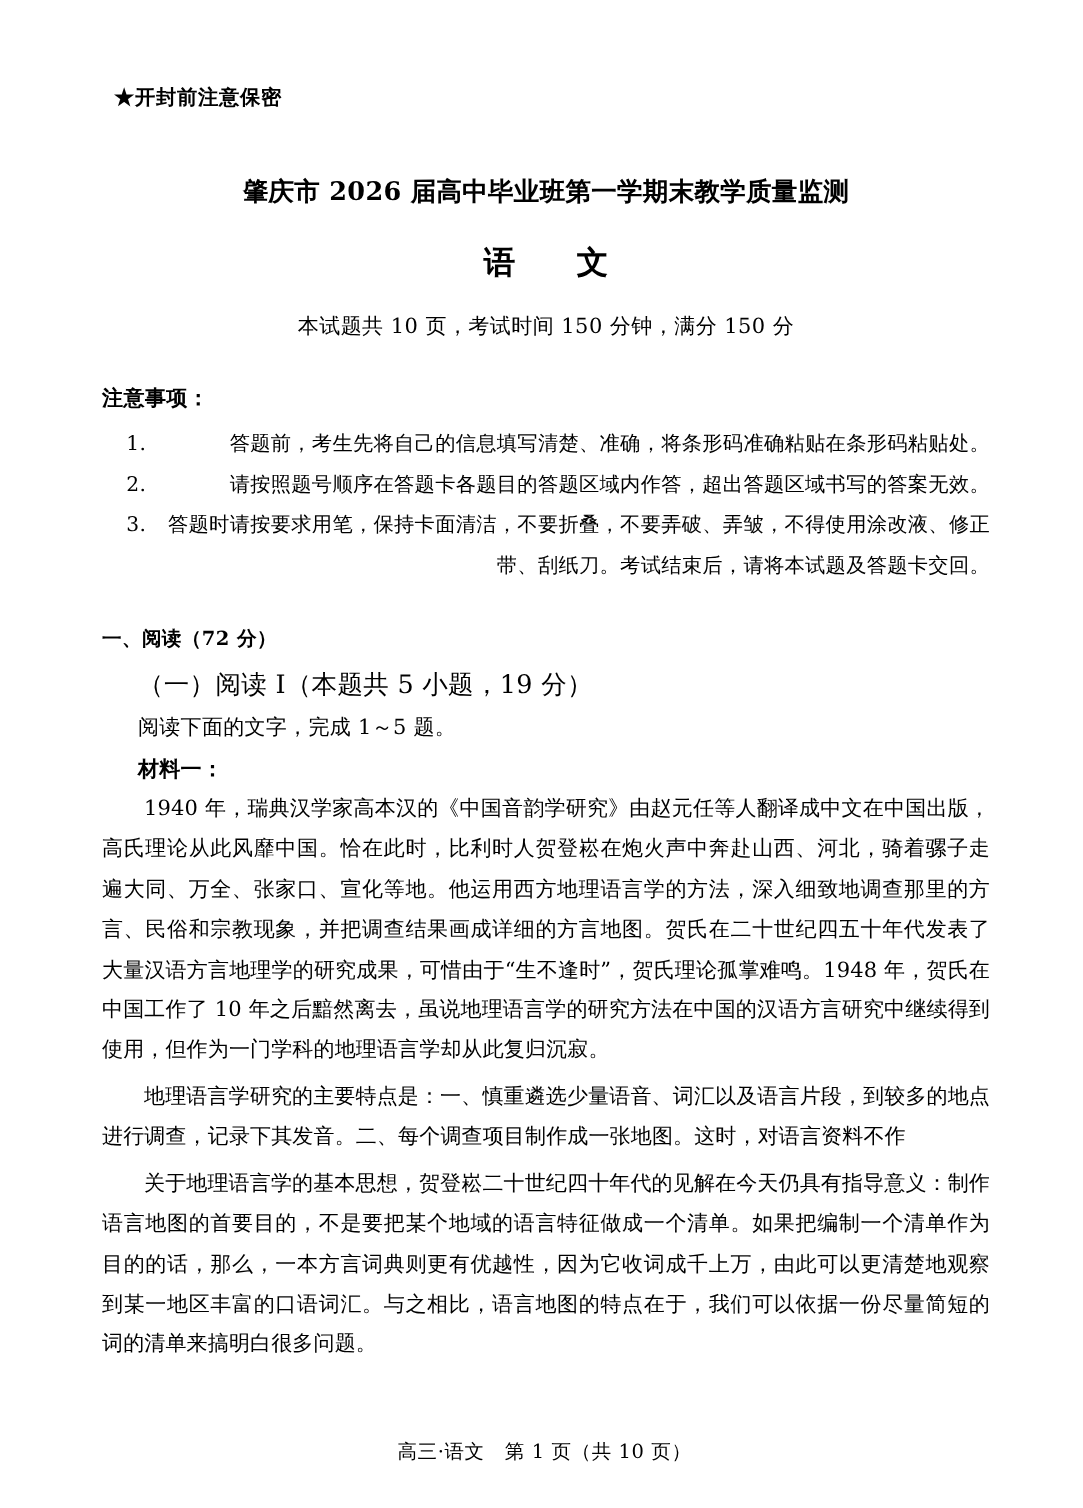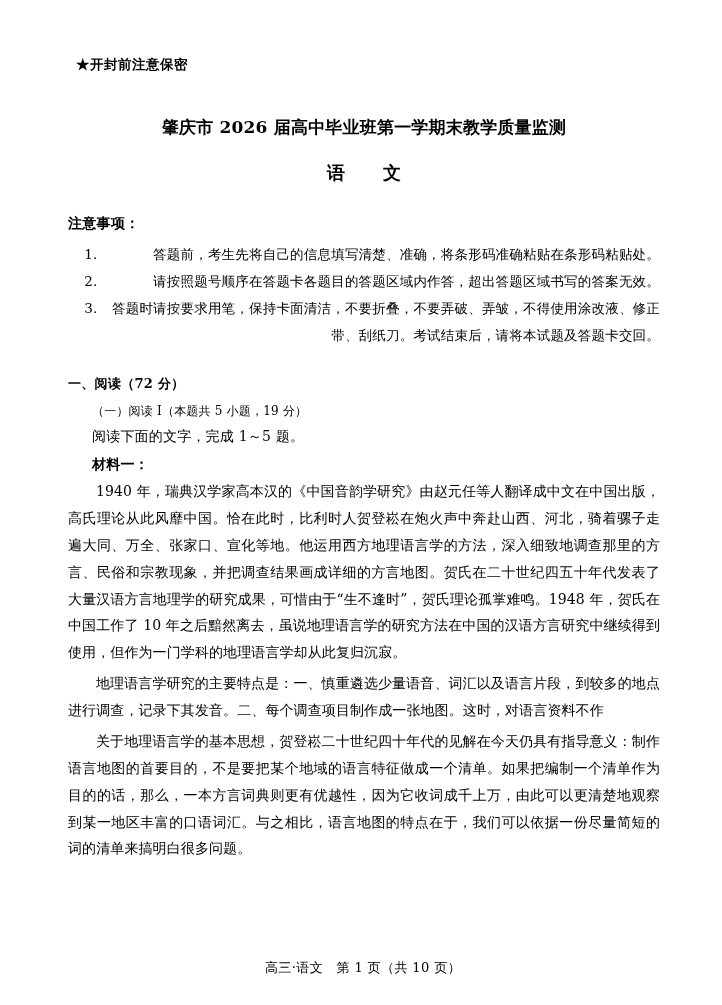--- a/index.html
+++ b/index.html
@@ -30,21 +30,21 @@
   }
   .doc-title {
     text-align: center;
     font-size: 17px;
     font-weight: bold;
     margin-top: 42px;
     letter-spacing: 0.2px;
   }
   .subject-title {
     text-align: center;
-    font-size: 18px;
+    font-size: 21px;
     font-weight: bold;
     margin-top: 22px;
     letter-spacing: 10px;
     text-indent: 10px;
   }
   .exam-note {
     text-align: center;
     font-size: 14px;
     margin-top: 20px;
     letter-spacing: 0.3px;
@@ -66,21 +66,21 @@
     padding-left: 4px;
     letter-spacing: 0.2px;
   }
   .section-head {
     font-size: 13px;
     font-weight: bold;
     margin-top: 26px;
     letter-spacing: 0.3px;
   }
   .sub-head {
-    font-size: 12px;
+    font-size: 17px;
     margin-top: 10px;
     padding-left: 24px;
     letter-spacing: 0.2px;
   }
   .sub-line {
     font-size: 14px;
     margin-top: 8px;
     padding-left: 24px;
     letter-spacing: 0.2px;
   }
@@ -114,20 +114,21 @@
 <body>
 
 <div class="page">
 
   <div class="secret-mark">★开封前注意保密</div>
 
   <div class="doc-title">肇庆市 2026 届高中毕业班第一学期末教学质量监测</div>
 
   <div class="subject-title">语　文</div>
 
+  <div class="exam-note">本试题共 10 页，考试时间 150 分钟，满分 150 分</div>
 
   <div class="notice-head">注意事项：</div>
 
   <ol class="notice-list">
     <li>答题前，考生先将自己的信息填写清楚、准确，将条形码准确粘贴在条形码粘贴处。</li>
     <li>请按照题号顺序在答题卡各题目的答题区域内作答，超出答题区域书写的答案无效。</li>
     <li>答题时请按要求用笔，保持卡面清洁，不要折叠，不要弄破、弄皱，不得使用涂改液、修正带、刮纸刀。考试结束后，请将本试题及答题卡交回。</li>
   </ol>
 
   <div class="section-head">一、阅读（72 分）</div>

